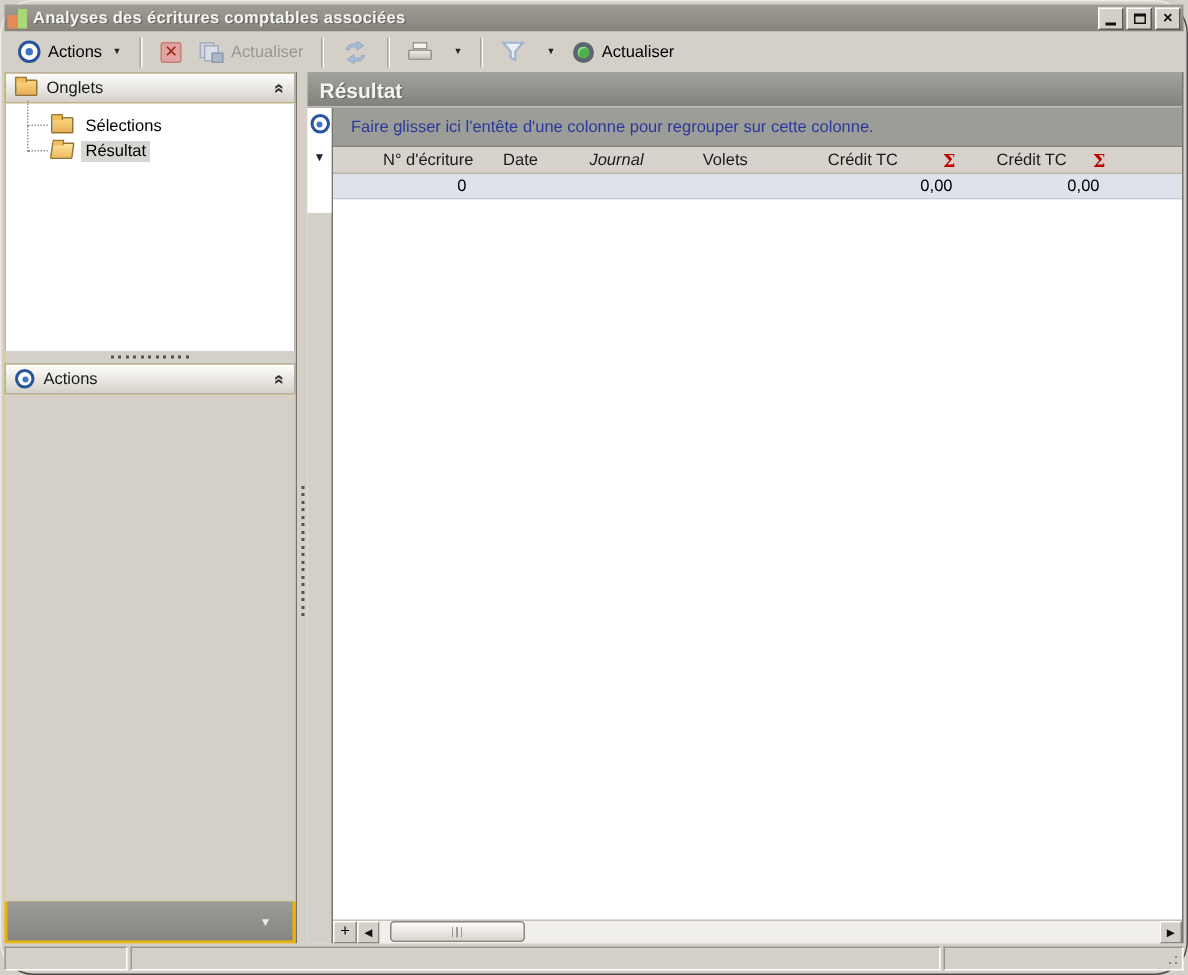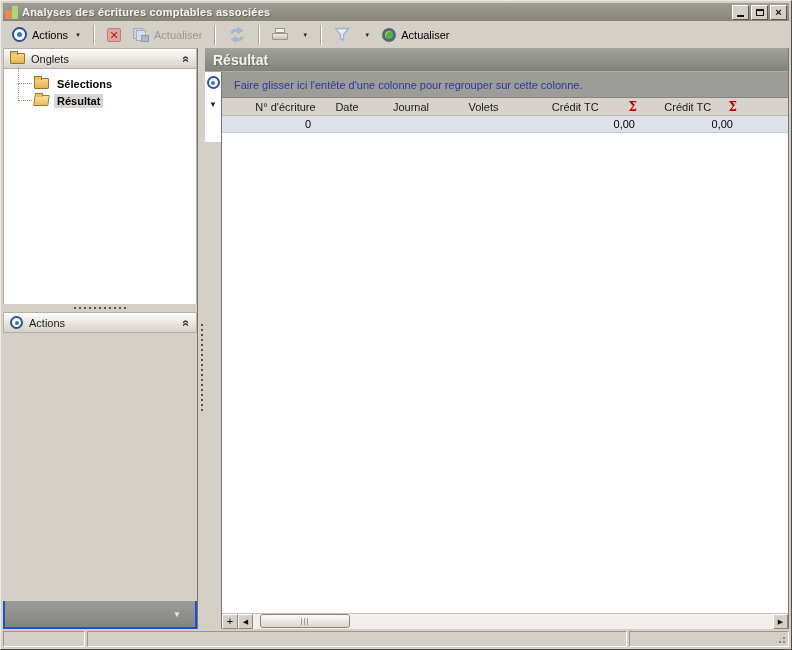--- a/index.html
+++ b/index.html
@@ -2,21 +2,21 @@
 <html><head>
 <meta charset="utf-8">
 <style>
   * { margin:0; padding:0; box-sizing:border-box; }
   html,body { width:792px; height:650px; }
   body { font-family:"Liberation Sans","DejaVu Sans",sans-serif; font-size:11px; color:#000; background:#d4d0c8; }
 
   .window { width:792px; height:650px; background:#d4d0c8;
     border-top:1px solid #eceae6; border-left:1px solid #eceae6;
     border-right:1px solid #4e4c48; border-bottom:1px solid #4e4c48;
-    padding:2px; display:flex; flex-direction:column; }
+    padding:2px; display:flex; flex-direction:column;border-radius:22px; }
 
   
   .titlebar { height:18px; background:linear-gradient(180deg,#a09d95,#86837a);
     display:flex; align-items:center; padding:0 2px; flex:0 0 auto; }
   .app-icon { width:13px; height:13px; position:relative; margin-right:4px; flex:0 0 auto; }
   .ai-orange { position:absolute; left:0; bottom:0; width:7px; height:9px; background:#e8895a; }
   .ai-green  { position:absolute; right:0; top:0; width:6px; height:13px; background:#a8d878; }
   .title-text { color:#f4f4f2; font-weight:bold; font-size:11px; letter-spacing:.2px;
     text-shadow:1px 1px 0 #6e6b64; flex:1 1 auto; white-space:nowrap; overflow:hidden; }
   .win-btns { display:flex; gap:2px; flex:0 0 auto; }
@@ -62,29 +62,29 @@
   .body { flex:1 1 auto; display:flex; min-height:0; }
 
   .panel-header { height:23px; background:linear-gradient(180deg,#a3a39d,#82827c);
     color:#f2f2ef; font-weight:bold; font-size:14px; display:flex; align-items:center;
     padding:0 8px; text-shadow:1px 1px 0 #6a6a66; flex:0 0 auto; }
   .panel-header .hdr-collapse { margin-left:auto; font-size:13px; font-weight:bold; color:#e8e8e4; cursor:default; }
 
   
   .left-panel { width:195px; flex:0 0 auto; display:flex; flex-direction:column;
     border-right:1px solid #78756e; background:#fff; }
-  .left-content { flex:1 1 auto; display:flex; flex-direction:column; min-height:0; background:#1d4ed8; }
+  .left-content { flex:1 1 auto; display:flex; flex-direction:column; min-height:0; background:#eab308; }
   .section-header { height:21px; background:linear-gradient(180deg,#fefefd,#d5d1c9);
     border:1px solid #b5b1a9; display:flex; align-items:center; gap:6px; padding:0 6px; flex:0 0 auto; }
   .section-header .sec-label { font-size:11px; color:#1a1a1a; }
   .chevron-up { display:inline-block; transform:rotate(90deg); font-size:12px; font-weight:bold;
     color:#333; margin-left:auto; cursor:default; }
   .section-header .chevron-up { margin-left:auto; }
 
-  .tree { background:#fff; height:235px; flex:0 0 auto; padding:6px 4px 0 8px; border-left:1px solid #b5b1a9; border-right:1px solid #b5b1a9;font-weight:bold; }
+  .tree { background:#fff; height:165px; flex:0 0 auto; padding:6px 4px 0 8px; border-left:1px solid #b5b1a9; border-right:1px solid #b5b1a9; }
   .tree-item { display:flex; align-items:center; gap:5px; height:17px; padding-left:22px; position:relative; }
   .tree-item .connector { position:absolute; left:6px; top:-8px; width:14px; height:17px;
     border-left:1px dotted #9a968e; border-bottom:1px dotted #9a968e; }
   .tree-item .t-label { padding:1px 3px; }
   .tree-item.selected .t-label { background:#d8d6d2; }
 
   .folder-icon { width:15px; height:11px; position:relative; flex:0 0 auto;
     background:linear-gradient(#fcd581,#e8b054); border:1px solid #96752f; border-radius:1px; }
   .folder-icon::before { content:''; position:absolute; top:-3px; left:-1px; width:6px; height:3px;
     background:#f0bd5e; border:1px solid #96752f; border-bottom:none; border-radius:1px 1px 0 0; }
@@ -118,21 +118,21 @@
     padding:0 12px; flex:0 0 auto; border-bottom:1px solid #88857f; }
   .hdr-row { height:18px; background:#d7d3cc; display:flex; align-items:center; flex:0 0 auto;
     border-bottom:1px solid #bab6ae; }
   .hdr-cell { text-align:center; font-size:11px; color:#1a1a1a; white-space:nowrap; overflow:hidden; }
   .hdr-cell.sumcol { display:flex; align-items:center; }
   .hdr-cell.sumcol .lbl { flex:1 1 auto; text-align:center; }
   .sigma { color:#c00000; font-weight:bold; font-size:12px; padding-right:10px; font-family:"DejaVu Serif",serif; }
   .sum-row { height:17px; background:#dee2ea; display:flex; align-items:center; flex:0 0 auto;
     border-bottom:1px solid #c6cad2; }
   .sum-cell { text-align:right; white-space:nowrap; }
-  .c0{width:95px;padding-left:32px;} .c1{width:60px;} .c2{width:68px;} .c3{width:77px;} .c4{width:125px;} .c5{width:100px;} .cf{flex:1 1 auto;}
+  .c0{width:95px;padding-left:32px;} .c1{width:60px;} .c2{width:68px;font-style:italic;} .c3{width:77px;} .c4{width:125px;} .c5{width:100px;} .cf{flex:1 1 auto;}
   .sum-cell.c0{padding-right:6px;} .sum-cell.c4{padding-right:12px;} .sum-cell.c5{padding-right:14px;}
   .grid-empty { flex:1 1 auto; background:#fff; }
 
   
   .scroll-row { height:16px; flex:0 0 auto; display:flex; align-items:stretch; background:#f1efeb; border-top:1px solid #c6c2ba; }
   .plus-btn { width:16px; background:#d4d0c8; border:1px solid; border-color:#fff #8a867e #8a867e #fff;
     font-size:11px; line-height:13px; text-align:center; flex:0 0 auto; }
   .hscroll { flex:1 1 auto; display:flex; align-items:stretch; }
   .sc-btn { width:15px; background:#d4d0c8; border:1px solid; border-color:#fff #8a867e #8a867e #fff;
     display:flex; align-items:center; justify-content:center; font-size:7px; color:#111; flex:0 0 auto; }

